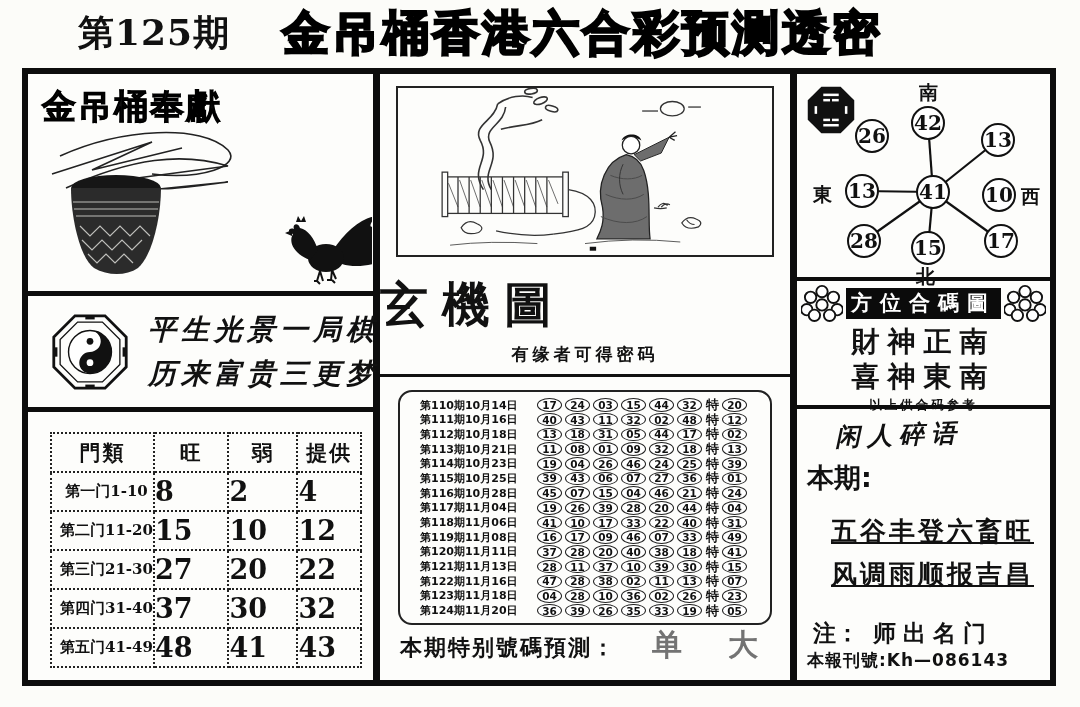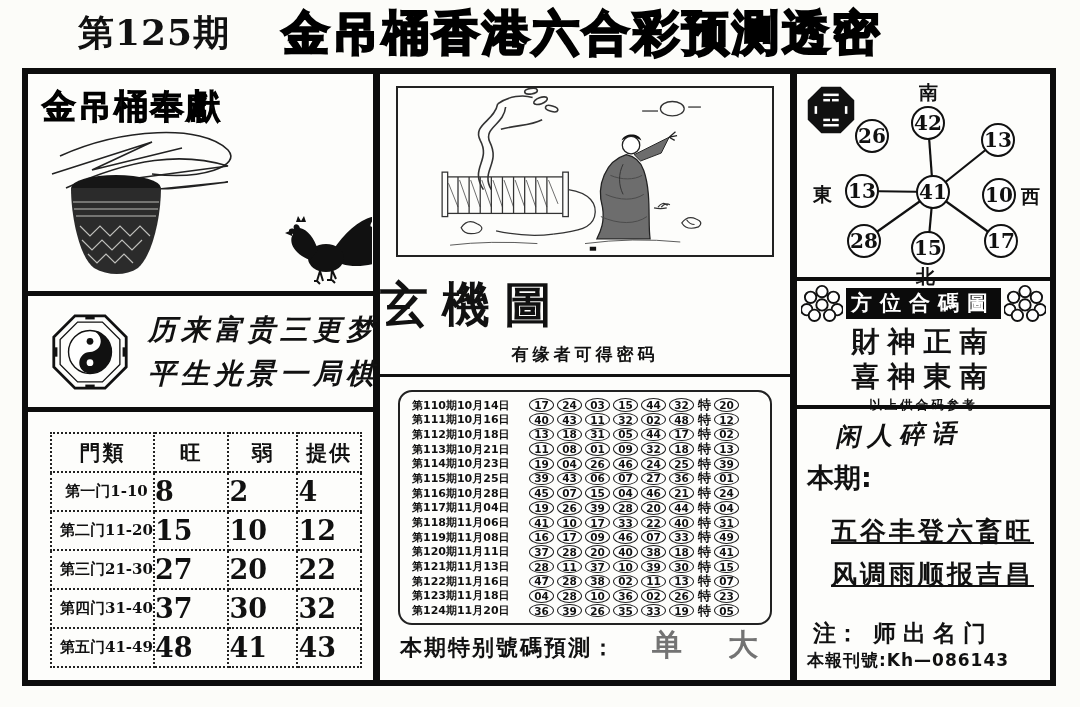--- a/index.html
+++ b/index.html
@@ -43,21 +43,21 @@
   table.men col.c0 { width:96px; } table.men col.c1 { width:78px; }
   table.men col.c2 { width:72px; } table.men col.c3 { width:66px; }
   
   .mystic-box { margin:12px 16px 0 16px; height:212px; border:2px solid #222; overflow:hidden; }
   .mystic-title { text-align:left; font-size:48px; font-weight:bold;
                   letter-spacing:14px; margin-top:16px; }
   .mystic-caption { text-align:center; font-size:17px; font-weight:bold;
                     letter-spacing:4px; margin:6px 0 8px 0; }
   .mid-sep { border-bottom:3px solid #111; }
   .results-box { margin:13px 18px 0 18px; border:2px solid #222; border-radius:14px;
-                 padding:6px 8px 5px 12px; }
+                 padding:6px 8px 5px 20px; }
   .res-row { display:flex; align-items:center; height:14.7px; }
   .res-label { width:117px; font-size:11px; font-weight:bold; white-space:nowrap;
                font-family:"DejaVu Sans", sans-serif; }
   .num-oval { width:25px; height:13.5px; border:1.5px solid #222; border-radius:50%;
               font-size:10.5px; font-weight:bold; display:flex; align-items:center;
               justify-content:center; margin-right:3px; flex:none;
               font-family:"DejaVu Sans", sans-serif; background:#fff; }
   .te-char { font-size:13px; font-weight:bold; margin:0 3px 0 1px; }
   .prediction { margin-top:auto; padding:0 18px 14px 20px; display:flex; align-items:baseline; }
   .pred-label { font-size:22px; font-weight:bold; letter-spacing:2px; }
@@ -155,22 +155,22 @@
               <rect x="40" y="79.9" width="10" height="2.6"></rect>
             <rect x="7.5" y="40" width="2.6" height="10"></rect>
               <rect x="79.9" y="40" width="2.6" height="10"></rect>
           </g>
           <circle cx="45" cy="45" r="23" fill="#fff" stroke="#111" stroke-width="1.5"></circle>
           <path d="M45 22 a23 23 0 0 1 0 46 a11.5 11.5 0 0 1 0 -23 a11.5 11.5 0 0 0 0 -23 z" fill="#111"></path>
           <circle cx="45" cy="33.5" r="3.6" fill="#111"></circle>
           <circle cx="45" cy="56.5" r="3.6" fill="#fff"></circle>
         </svg>
         <div class="couplet">
+          <div>平生光景一局棋</div>
           <div>历来富贵三更梦</div>
-          <div>平生光景一局棋</div>
         </div>
       </div>
 
       <div class="table-area">
         <table class="men">
           <colgroup>
               <col class="c0">
               <col class="c1">
               <col class="c2">
               <col class="c3">

